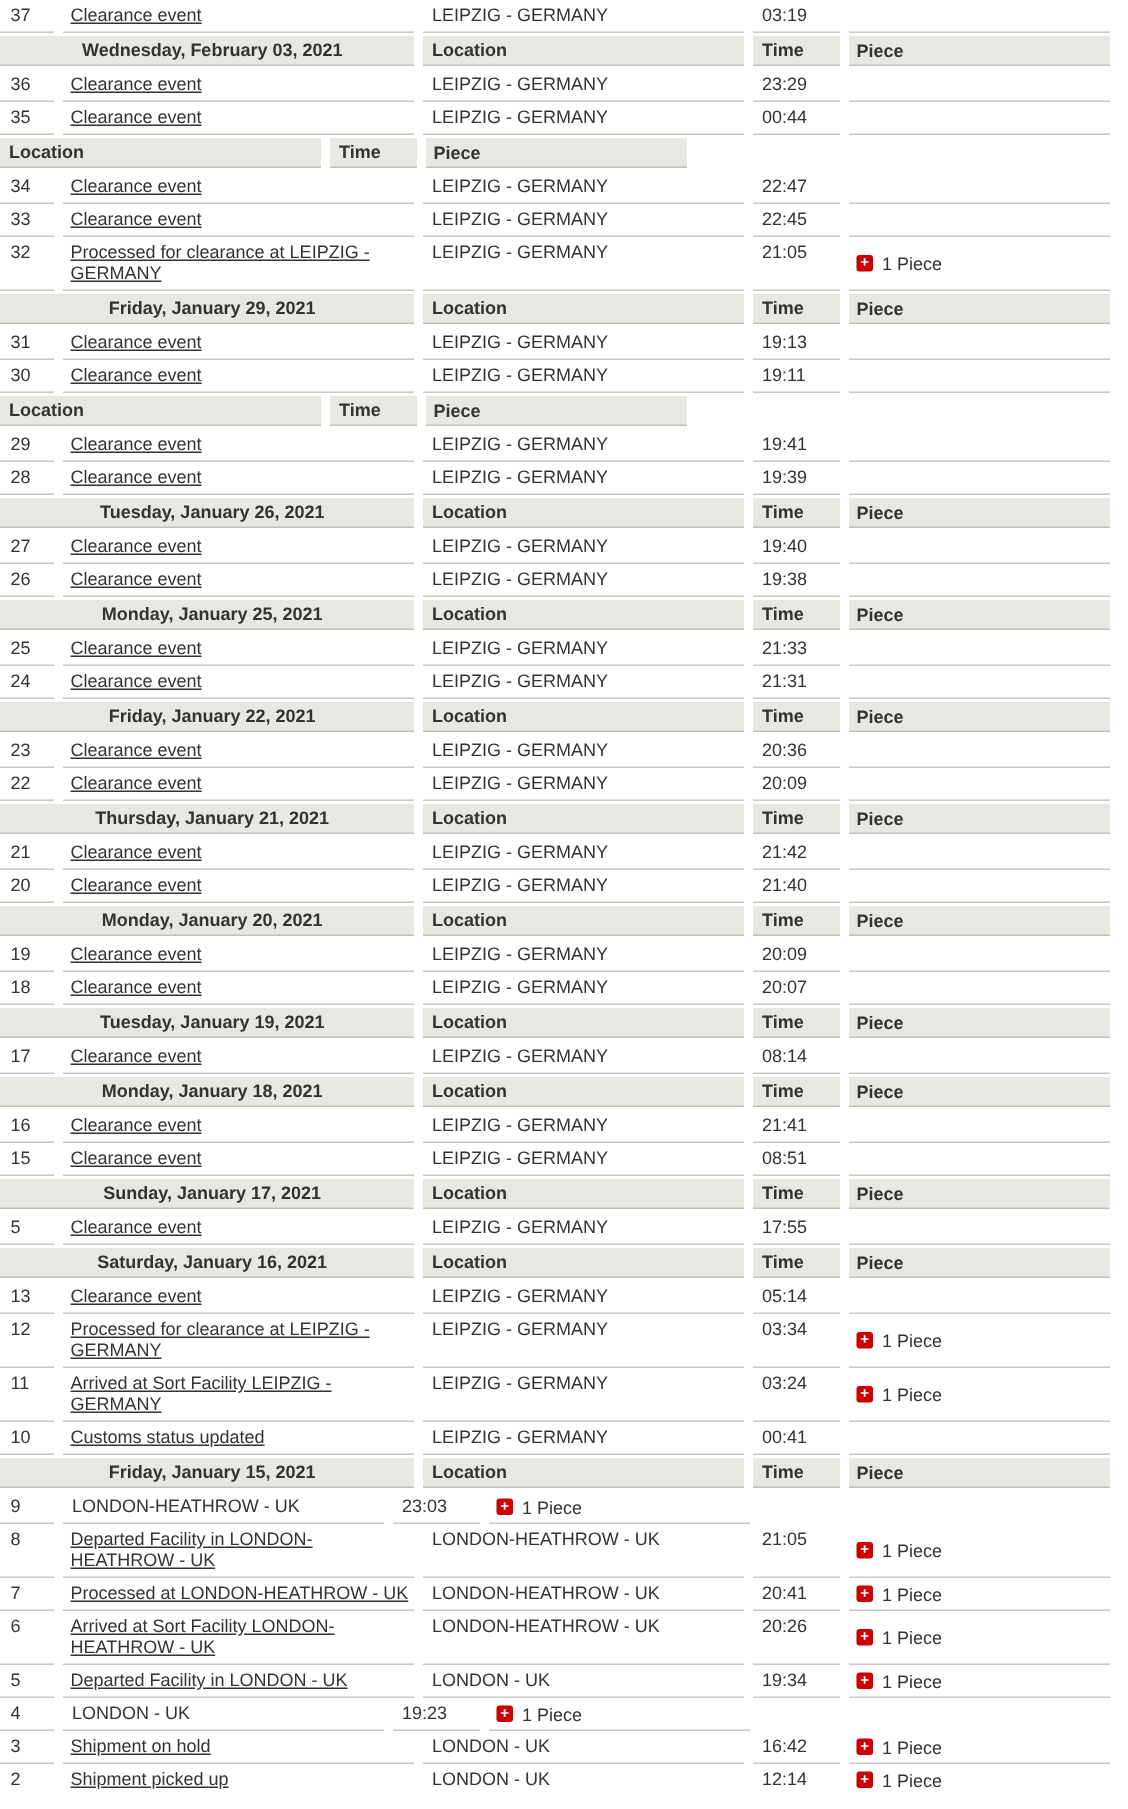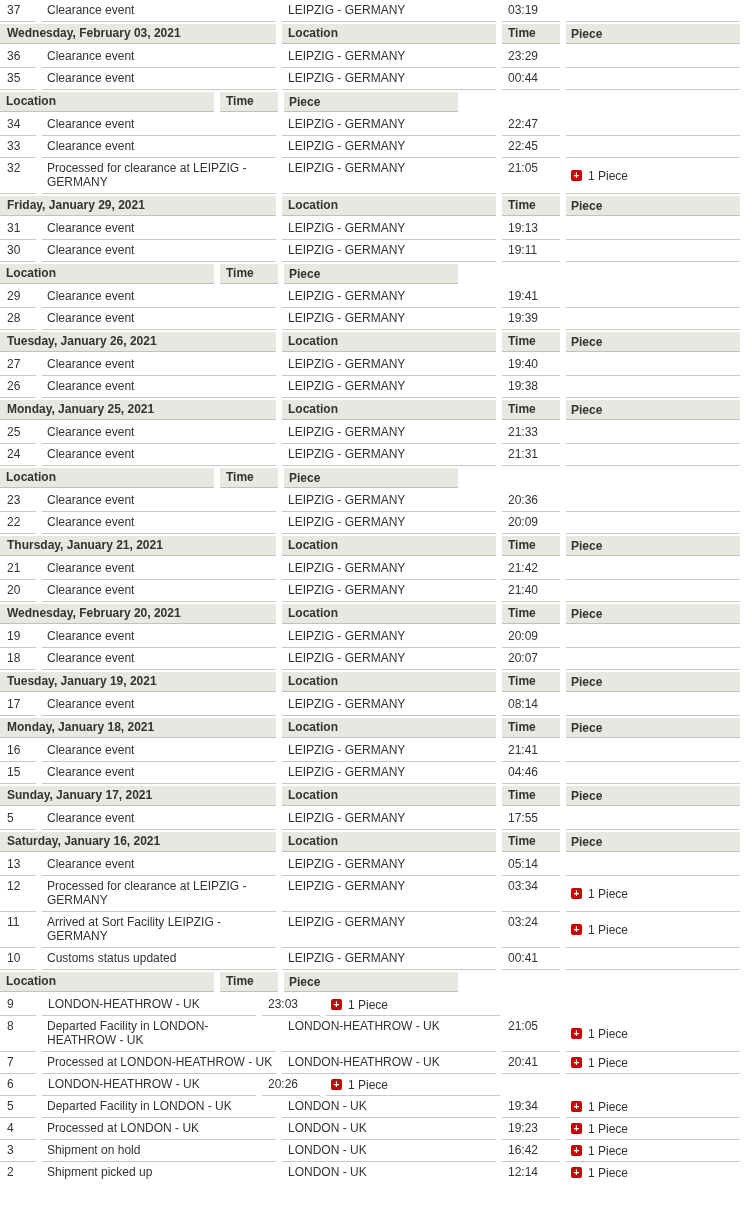--- a/index.html
+++ b/index.html
@@ -3,29 +3,29 @@
 <meta charset="utf-8">
 <style>
   html,body{margin:0;padding:0;background:#ffffff;}
   body{font-family:"Liberation Sans","DejaVu Sans",sans-serif;font-size:12px;color:#333333;}
   .table{width:740px;display:flex;flex-direction:column;}
   .row{display:flex;column-gap:6px;align-items:stretch;}
   .cell{box-sizing:border-box;line-height:14px;}
   
   .data-row .cell{border-bottom:1px solid #c8c8c8;padding:3px 0 4px 0;}
   .c-num{width:36px;padding-left:7px !important;}
-  .c-desc{width:234px;padding-left:5px !important;}
+  .c-desc{width:234px;padding-left:5px !important;text-decoration:underline;}
   .c-loc{width:214px;padding-left:6px !important;}
   .c-time{width:58px;padding-left:6px !important;}
   .c-piece{width:174px;display:flex;align-items:center;padding:0 0 0 5px !important;}
   .table > .row.data-row:last-child .cell{border-bottom:none;}
   
   .date-row{margin:2px 0;}
   .date-row .cell{background:#e8e8e2;border-bottom:1px solid #c2c2ba;font-weight:bold;padding:2px 0 3px 0;}
-  .c-date{width:276px;padding-left:7px !important;}
+  .c-date{width:276px;padding-left:7px !important;text-align:center;}
   
   .piece-toggle{display:flex;align-items:center;gap:6px;cursor:pointer;color:#333333;text-decoration:none;}
   .plus-icon{width:11px;height:11px;background:#cc0000;color:#ffffff;font-weight:bold;
              font-size:10px;line-height:11px;text-align:center;border-radius:2px;
              display:inline-block;flex:0 0 auto;}
 </style>
 </head>
 <body>
 
 <div class="table" id="tracking-table">
@@ -206,20 +206,21 @@
     <div class="cell c-num">24</div>
     <div class="cell c-desc">Clearance event</div>
     <div class="cell c-loc">LEIPZIG - GERMANY</div>
     <div class="cell c-time">21:31</div>
     <div class="cell c-piece">
       
     </div>
   </div>
 
   <div class="row date-row">
+    <div class="cell c-date">Friday, January 22, 2021</div>
     <div class="cell c-loc">Location</div>
     <div class="cell c-time">Time</div>
     <div class="cell c-piece">Piece</div>
   </div>
 
   <div class="row data-row">
     <div class="cell c-num">23</div>
     <div class="cell c-desc">Clearance event</div>
     <div class="cell c-loc">LEIPZIG - GERMANY</div>
     <div class="cell c-time">20:36</div>
@@ -259,21 +260,21 @@
     <div class="cell c-num">20</div>
     <div class="cell c-desc">Clearance event</div>
     <div class="cell c-loc">LEIPZIG - GERMANY</div>
     <div class="cell c-time">21:40</div>
     <div class="cell c-piece">
       
     </div>
   </div>
 
   <div class="row date-row">
-    <div class="cell c-date">Wednesday, February 20, 2021</div>
+    <div class="cell c-date">Monday, January 20, 2021</div>
     <div class="cell c-loc">Location</div>
     <div class="cell c-time">Time</div>
     <div class="cell c-piece">Piece</div>
   </div>
 
   <div class="row data-row">
     <div class="cell c-num">19</div>
     <div class="cell c-desc">Clearance event</div>
     <div class="cell c-loc">LEIPZIG - GERMANY</div>
     <div class="cell c-time">20:09</div>
@@ -323,21 +324,21 @@
     <div class="cell c-time">21:41</div>
     <div class="cell c-piece">
       
     </div>
   </div>
 
   <div class="row data-row">
     <div class="cell c-num">15</div>
     <div class="cell c-desc">Clearance event</div>
     <div class="cell c-loc">LEIPZIG - GERMANY</div>
-    <div class="cell c-time">04:46</div>
+    <div class="cell c-time">08:51</div>
     <div class="cell c-piece">
       
     </div>
   </div>
 
   <div class="row date-row">
     <div class="cell c-date">Sunday, January 17, 2021</div>
     <div class="cell c-loc">Location</div>
     <div class="cell c-time">Time</div>
     <div class="cell c-piece">Piece</div>
@@ -400,20 +401,21 @@
     <div class="cell c-num">10</div>
     <div class="cell c-desc">Customs status updated</div>
     <div class="cell c-loc">LEIPZIG - GERMANY</div>
     <div class="cell c-time">00:41</div>
     <div class="cell c-piece">
       
     </div>
   </div>
 
   <div class="row date-row">
+    <div class="cell c-date">Friday, January 15, 2021</div>
     <div class="cell c-loc">Location</div>
     <div class="cell c-time">Time</div>
     <div class="cell c-piece">Piece</div>
   </div>
 
   <div class="row data-row">
     <div class="cell c-num">9</div>
     <div class="cell c-loc">LONDON-HEATHROW - UK</div>
     <div class="cell c-time">23:03</div>
     <div class="cell c-piece">
@@ -445,20 +447,21 @@
     <div class="cell c-piece">
       <a class="piece-toggle">
         <span class="plus-icon">+</span>
         <span>1 Piece</span>
       </a>
     </div>
   </div>
 
   <div class="row data-row">
     <div class="cell c-num">6</div>
+    <div class="cell c-desc">Arrived at Sort Facility LONDON-HEATHROW - UK</div>
     <div class="cell c-loc">LONDON-HEATHROW - UK</div>
     <div class="cell c-time">20:26</div>
     <div class="cell c-piece">
       <a class="piece-toggle">
         <span class="plus-icon">+</span>
         <span>1 Piece</span>
       </a>
     </div>
   </div>
 
@@ -470,21 +473,20 @@
     <div class="cell c-piece">
       <a class="piece-toggle">
         <span class="plus-icon">+</span>
         <span>1 Piece</span>
       </a>
     </div>
   </div>
 
   <div class="row data-row">
     <div class="cell c-num">4</div>
-    <div class="cell c-desc">Processed at LONDON - UK</div>
     <div class="cell c-loc">LONDON - UK</div>
     <div class="cell c-time">19:23</div>
     <div class="cell c-piece">
       <a class="piece-toggle">
         <span class="plus-icon">+</span>
         <span>1 Piece</span>
       </a>
     </div>
   </div>
 

